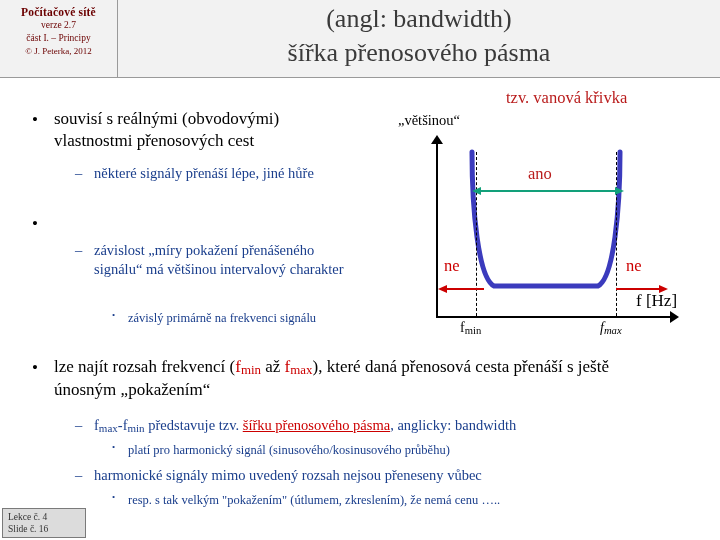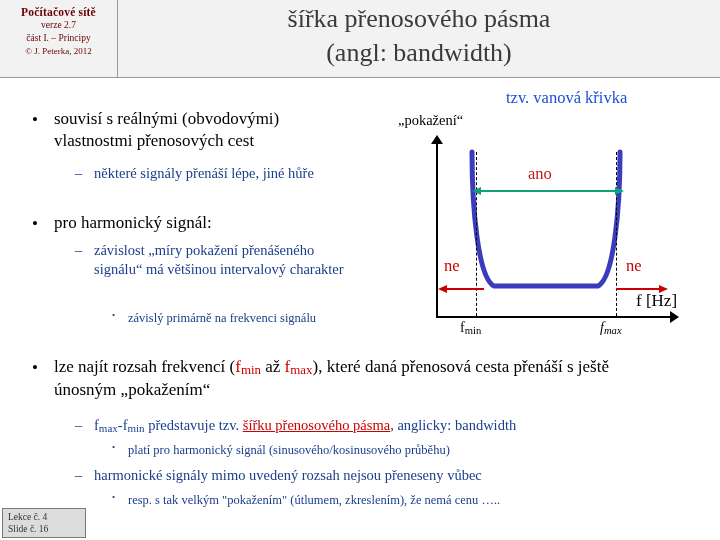--- a/index.html
+++ b/index.html
@@ -125,21 +125,21 @@
     position: absolute;
     left: 398px;
     top: 88px;
     width: 316px;
     height: 268px;
   }
   .vanova {
     position: absolute;
     left: 108px;
     top: 0px;
-    color: #1d4ed8;
+    color: #b91c1c;
     font-size: 16.5px;
     white-space: nowrap;
   }
   .pokazeni-lbl {
     position: absolute;
     left: 0px;
     top: 24px;
     font-size: 14.5px;
     color: #000;
     white-space: nowrap;
@@ -246,40 +246,39 @@
 <div class="slide">
 
   <div class="header">
     <div class="hdr-box">
       <div class="l1">Počítačové sítě</div>
       <div class="l2">verze 2.7</div>
       <div class="l3">část I.  –  Principy</div>
       <div class="l4">© J. Peterka, 2012</div>
     </div>
     <div class="hdr-title">
+      <div>(angl: bandwidth)</div>
       <div>šířka přenosového pásma</div>
-      <div>(angl: bandwidth)</div>
     </div>
   </div>
 
   <div class="content">
 
     <div class="b1" style="left:54px; top:30px; width:300px;">
       <span class="dot">•</span>
       <span>souvisí s reálnými (obvodovými) vlastnostmi přenosových cest</span>
     </div>
 
     <div class="b2" style="left:94px; top:86px; width:250px;">
       <span class="dash">–</span>
       <span>některé signály přenáší lépe, jiné hůře</span>
     </div>
 
     <div class="b1" style="left:54px; top:134px; width:300px;">
       <span class="dot">•</span>
-      <span>pro harmonický signál:</span>
     </div>
 
     <div class="b2" style="left:94px; top:163px; width:250px;">
       <span class="dash">–</span>
       <span>závislost „míry pokažení přenášeného signálu“ má většinou intervalový charakter</span>
     </div>
 
     <div class="b3" style="left:128px; top:232px; width:230px;">
       <span class="sq">•</span>
       <span>závislý primárně na frekvenci signálu</span>
@@ -308,21 +307,21 @@
     <div class="b3" style="left:128px; top:414px; width:540px;">
       <span class="sq">•</span>
       <span>resp. s tak velkým "pokažením" (útlumem, zkreslením), že nemá cenu …..</span>
     </div>
 
   </div>
 
   <div class="chart">
 
     <div class="vanova">tzv. vanová křivka</div>
-    <div class="pokazeni-lbl">„pokažení“</div>
+    <div class="pokazeni-lbl">„většinou“</div>
 
     <div class="axis-v-arrow"></div>
     <div class="axis-v"></div>
     <div class="axis-h"></div>
     <div class="axis-h-arrow"></div>
     <div class="f-hz">f [Hz]</div>
 
     <svg class="curve" width="316" height="268">
       <path d="M 74 64 C 74 120, 80 190, 96 198 L 200 198 C 216 190, 222 120, 222 64" fill="none" stroke="#3b3bbd" stroke-width="5" stroke-linecap="round"></path>
     </svg>

